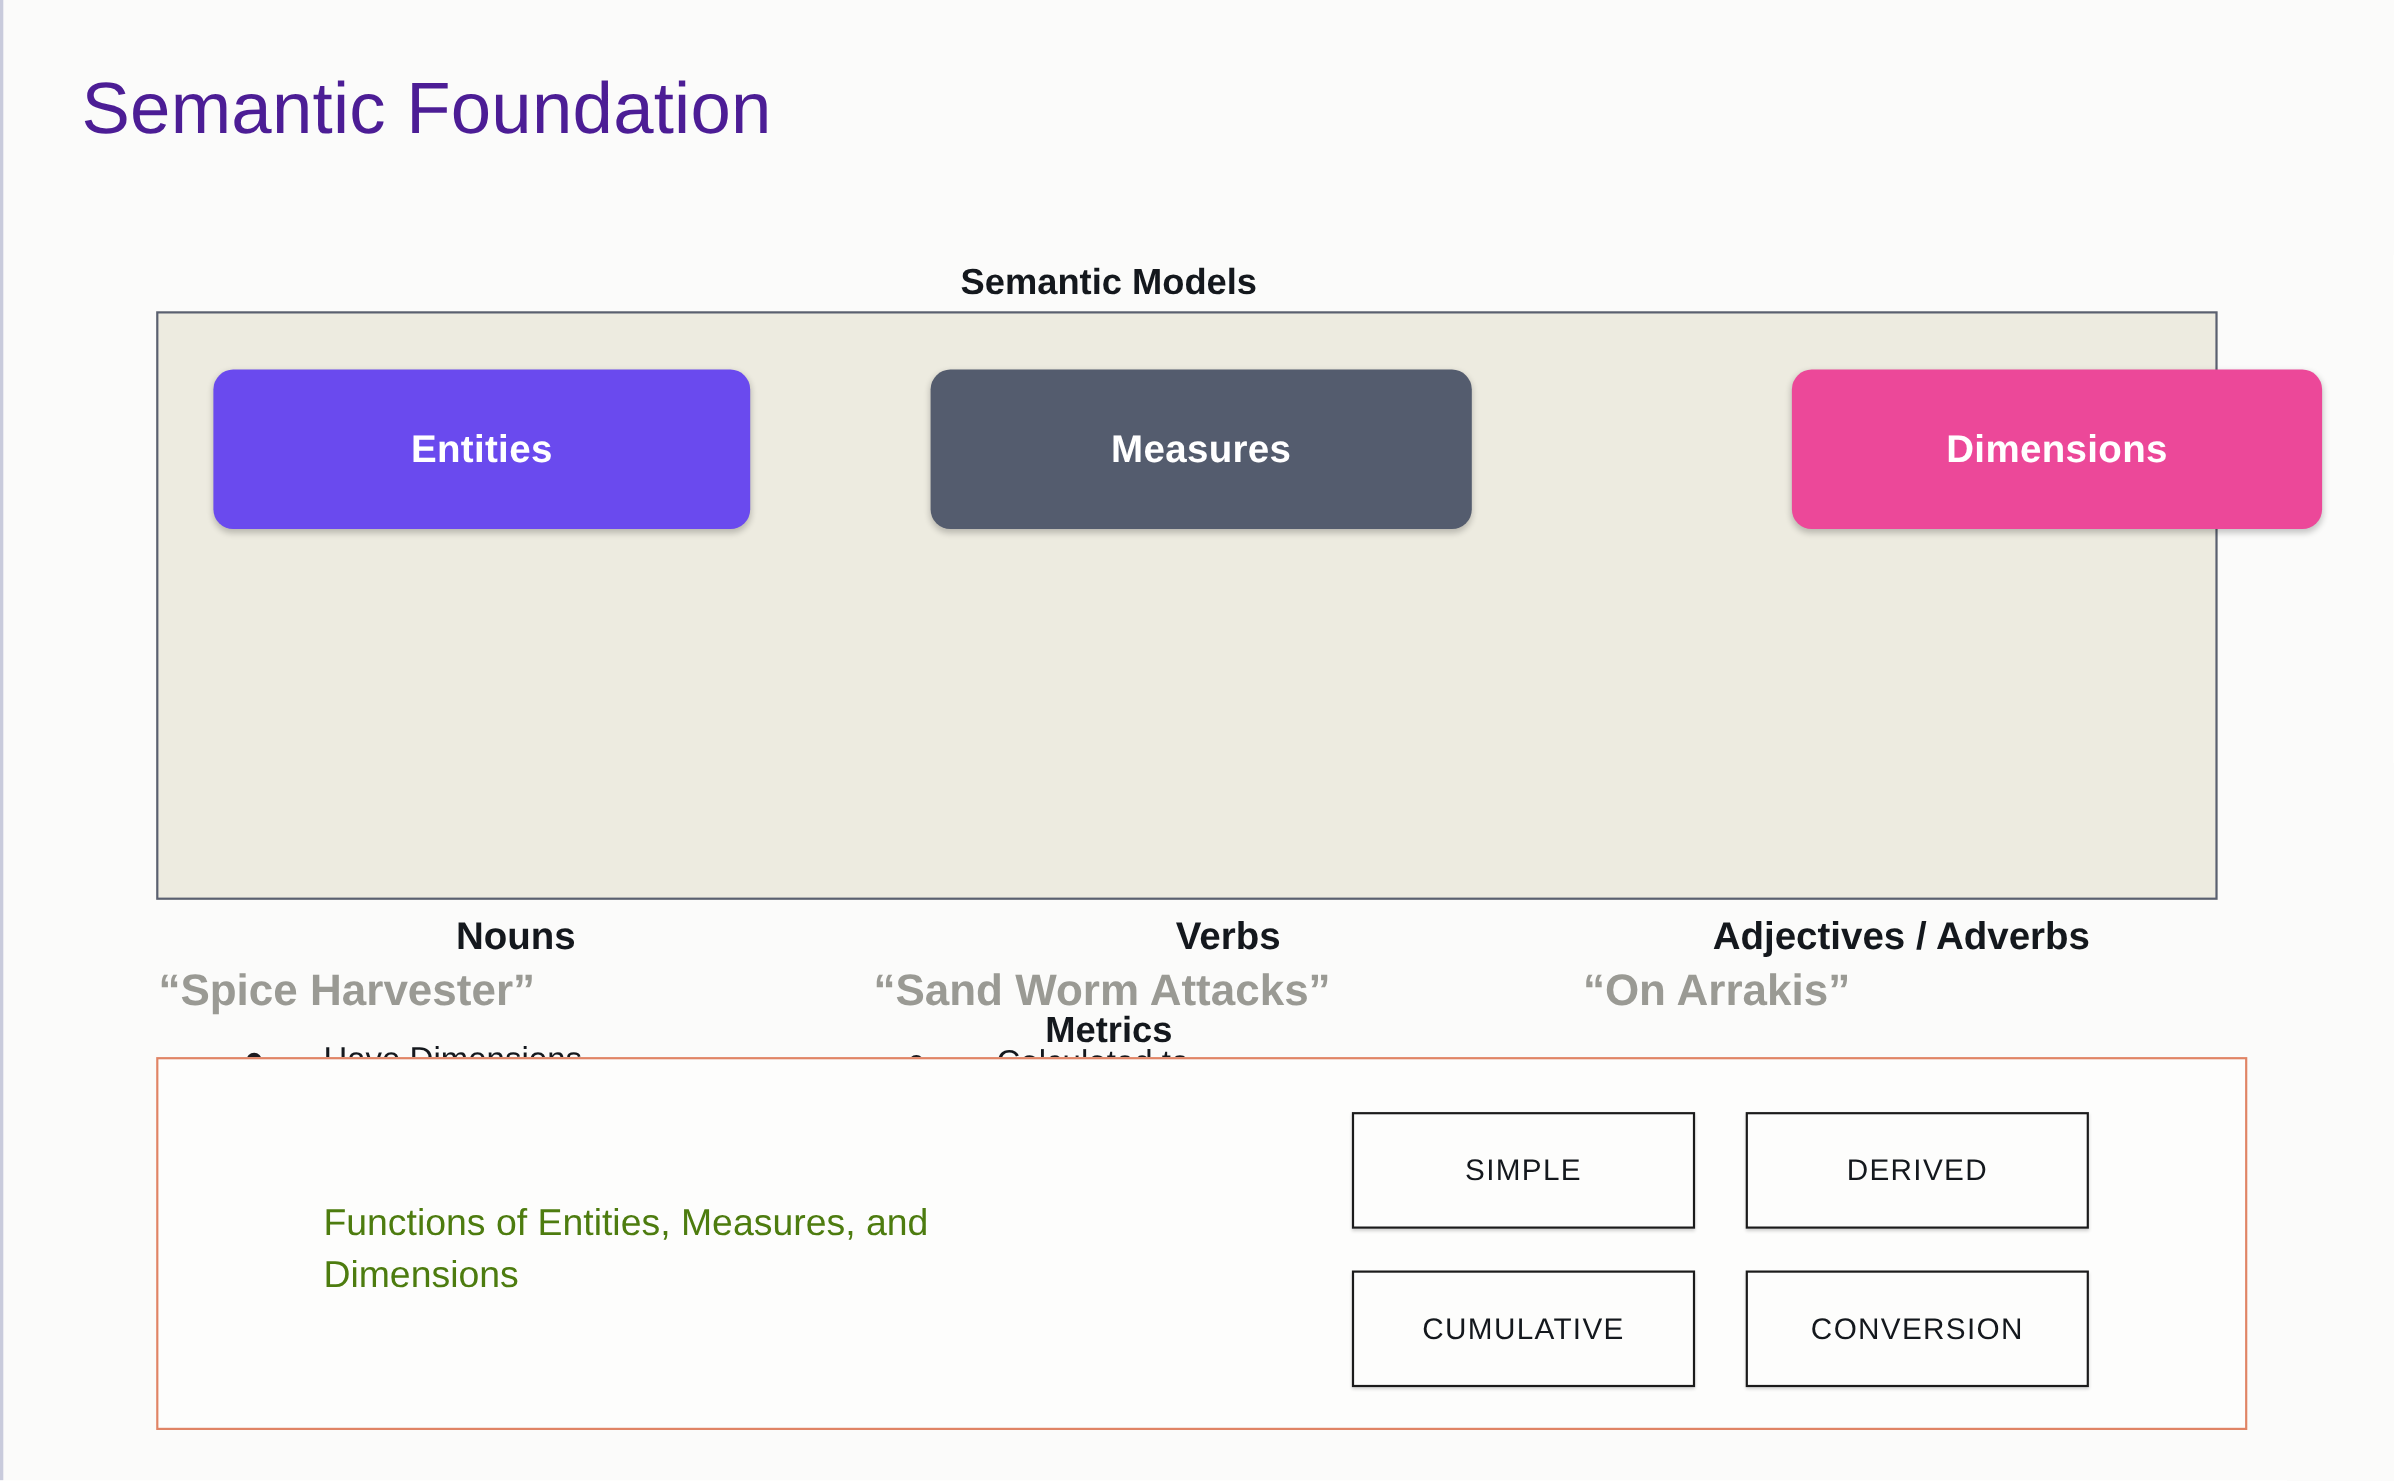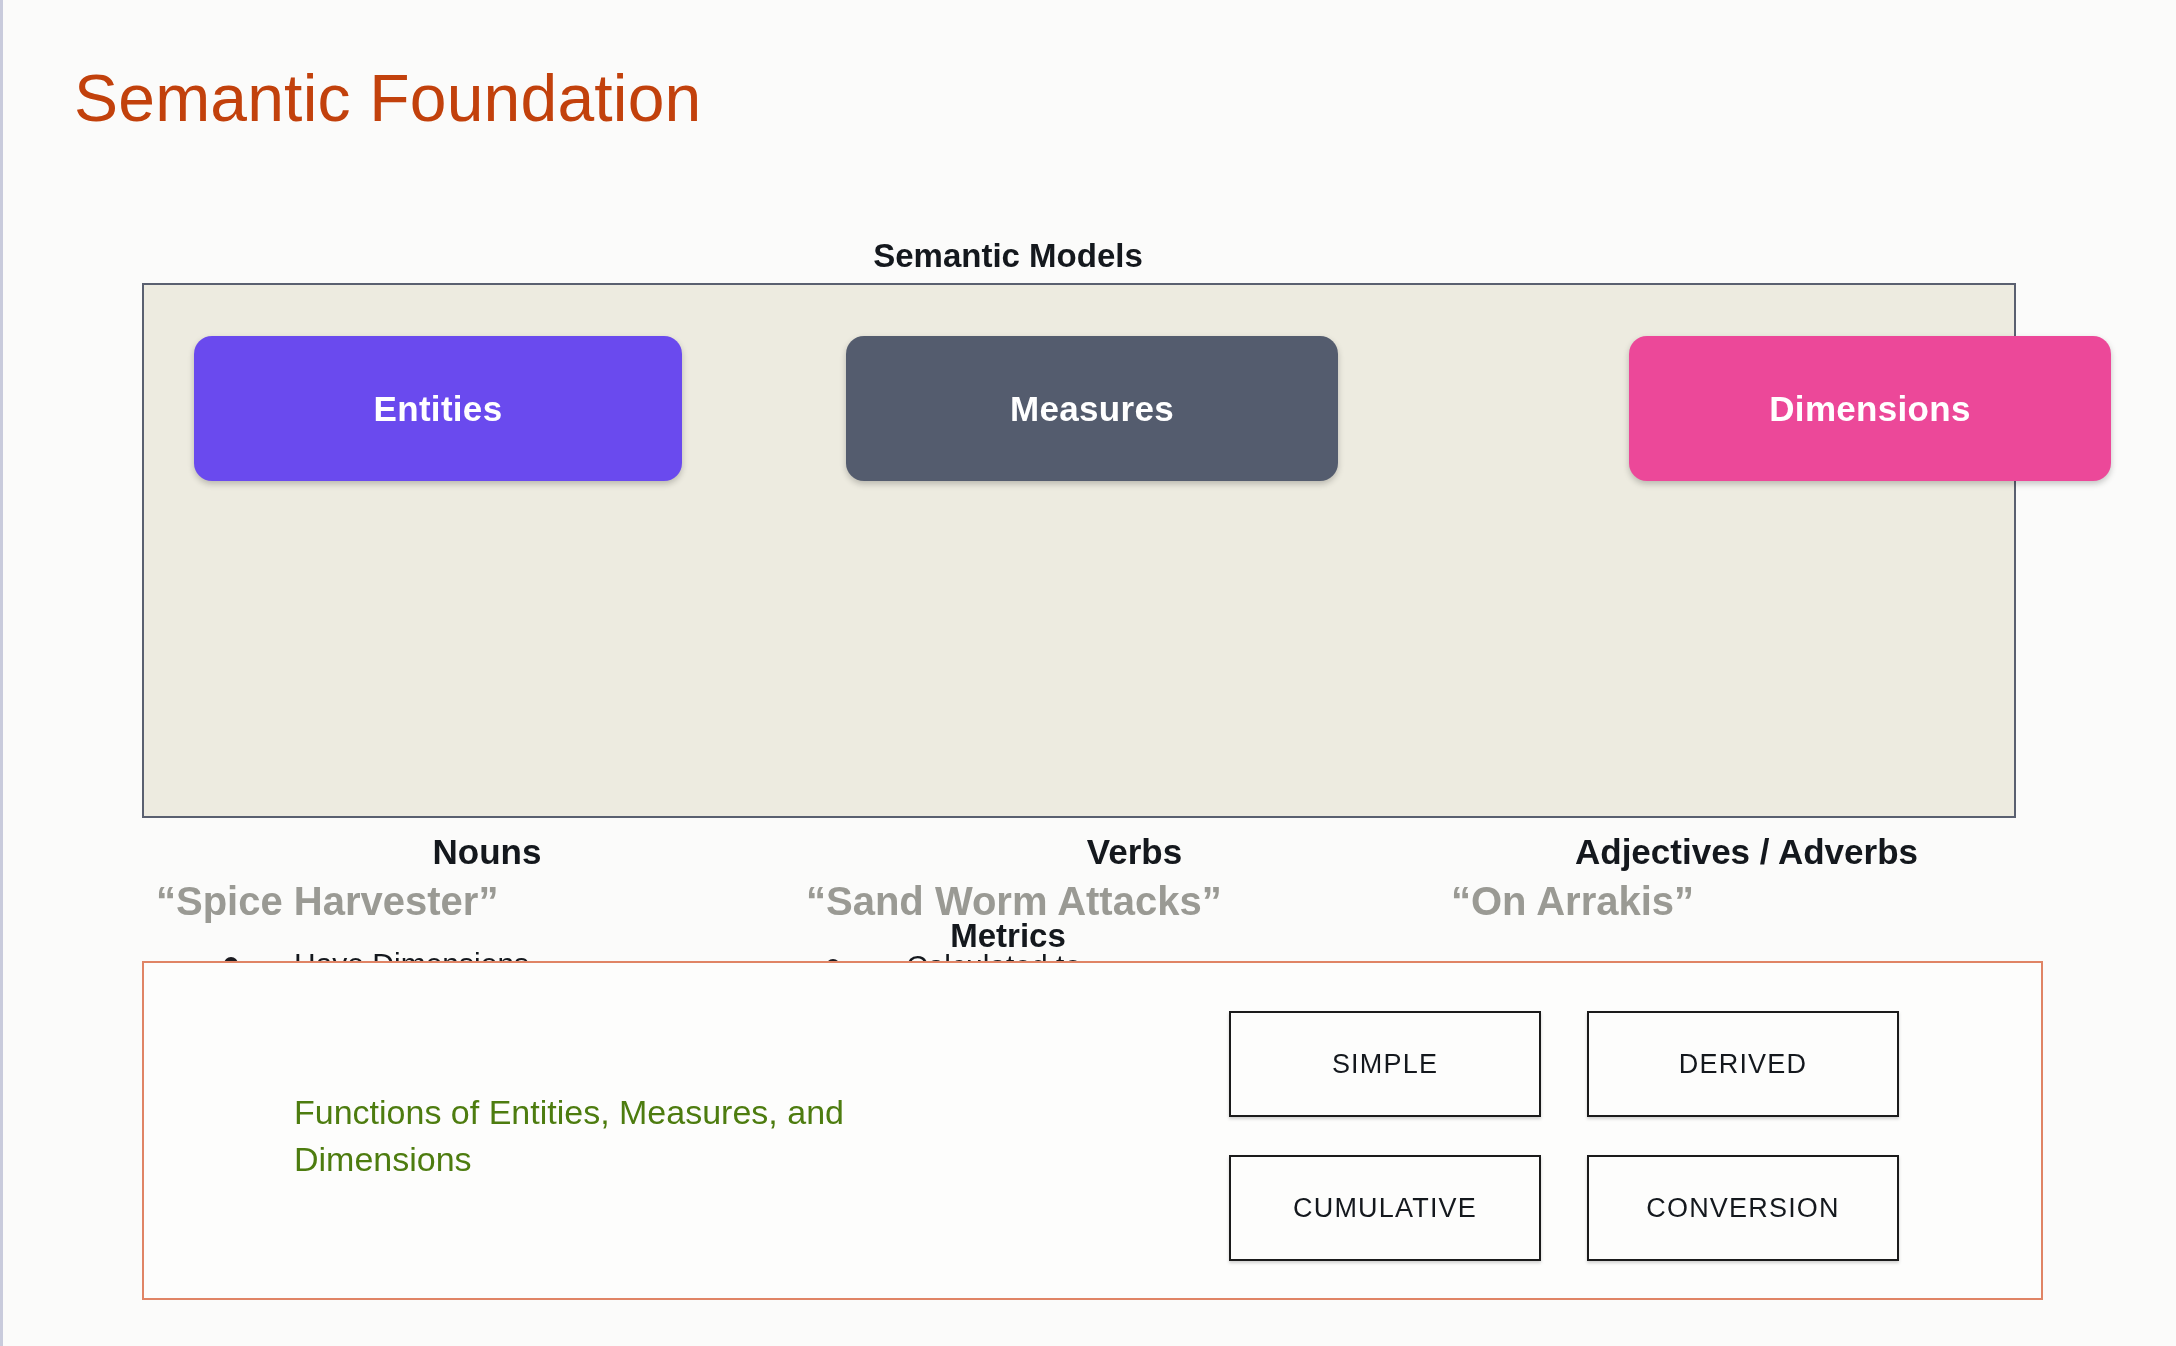--- a/index.html
+++ b/index.html
@@ -29,21 +29,21 @@
   }
 
   
   #page-title {
     position: absolute;
     left: 74px;
     top: 60px;
     font-size: 66px;
     font-weight: 400;
     letter-spacing: 0.2px;
-    color: #c2410c;
+    color: #4c1d95;
     white-space: nowrap;
   }
 
   
   .section-heading {
     position: absolute;
     font-size: 33px;
     font-weight: 700;
     color: #14181D;
     white-space: nowrap;
@@ -71,21 +71,20 @@
     width: 1874px;
     height: 535px;
     box-sizing: border-box;
     background: #EDEBE0;
     border: 2px solid #5A6070;
   }
   .sm-column {
     position: absolute;
     top: 0;
     height: 100%;
-    padding-left: 12px;
   }
   #sm-col-entities   { left: 0px;    width: 650px; }
   #sm-col-measures   { left: 650px;  width: 645px; }
   #sm-col-dimensions { left: 1295px; width: 579px; }
 
   .pill {
     position: absolute;
     top: 51px;
     height: 145px;
     border-radius: 18px;

